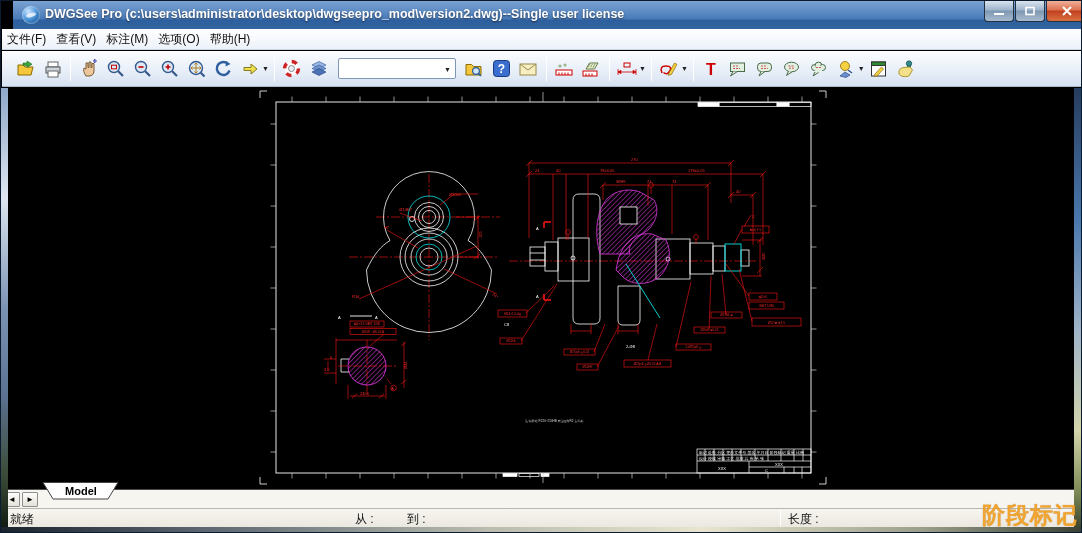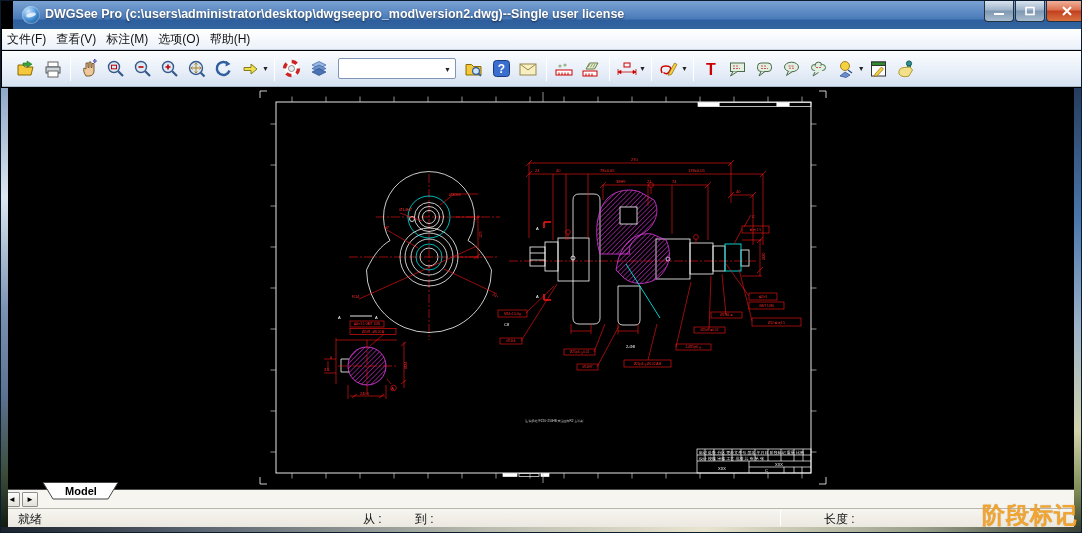--- a/index.html
+++ b/index.html
@@ -42,21 +42,21 @@
   #tabbar{position:absolute;left:1px;top:488px;width:1080px;height:19px;background:#f7f5f0;
     border-top:1px solid #4a4a4a;display:flex;align-items:center;}
   .tabarrow{width:16px;height:15px;margin-left:2px;font-size:8px;line-height:13px;text-align:center;
     background:linear-gradient(#fdfdfb,#e4e1d8);border:1px solid #8f8f8f;border-radius:1px;padding:0;}
   #modeltab{margin-left:4px;position:relative;height:35px;}
   #modeltab text{font-weight:bold;font-size:11px;}
   
   #statusbar{position:absolute;left:1px;top:507px;width:1080px;height:19px;
     background:linear-gradient(180deg,#f7f5f0,#ebe8e0);border-top:1px solid #b9b6ac;
     font-size:12px;color:#111;}
-  #statusbar span{position:absolute;top:2px;white-space:nowrap;margin-left:8px;}
+  #statusbar span{position:absolute;top:2px;white-space:nowrap;}
   .sdiv{position:absolute;top:1px;width:1px;height:16px;background:#b9b6ac;border-right:1px solid #fff;}
   
   #bleft{position:absolute;left:0;top:87px;width:7px;height:439px;
     background:linear-gradient(180deg,#8fa8c8 0%,#dde6f0 25%,#7c94b4 50%,#5c7292 70%,#3c4c38 88%,#121c12 100%);}
   #bright{position:absolute;right:0;top:87px;width:7px;height:439px;
     background:linear-gradient(180deg,#253c5e 0%,#4a78ad 30%,#9fb4c9 55%,#d3d4ab 78%,#7d8a55 92%,#3d4630 100%);}
   #bbottom{position:absolute;left:0;top:526px;width:1082px;height:7px;
     background:linear-gradient(90deg,#1a222c 0%,#5a6470 18%,#b9bcae 45%,#e8e4cf 65%,#9aa08a 85%,#3a4034 100%);}
   #watermark{position:absolute;right:3px;top:499px;font-size:23px;font-weight:bold;
     color:rgba(242,166,46,.96);text-shadow:0 0 1px rgba(150,90,0,.6);letter-spacing:1px;z-index:5;}
@@ -529,20 +529,20 @@
           <text x="39" y="13" text-anchor="middle">Model</text>
         </svg>
     </div>
   </div>
 
   <div id="statusbar">
     <span style="left:8px">就绪</span>
     <span style="left:353px">从 :</span>
     <span style="left:405px">到 :</span>
     <div class="sdiv" style="left:778px"></div>
-    <span style="left:814px">长度 :</span>
+    <span style="left:786px">长度 :</span>
   </div>
 
   <div id="bleft"></div>
   <div id="bright"></div>
   <div id="bbottom"></div>
   <div id="watermark">阶段标记</div>
 </div>
 
 </body></html>

